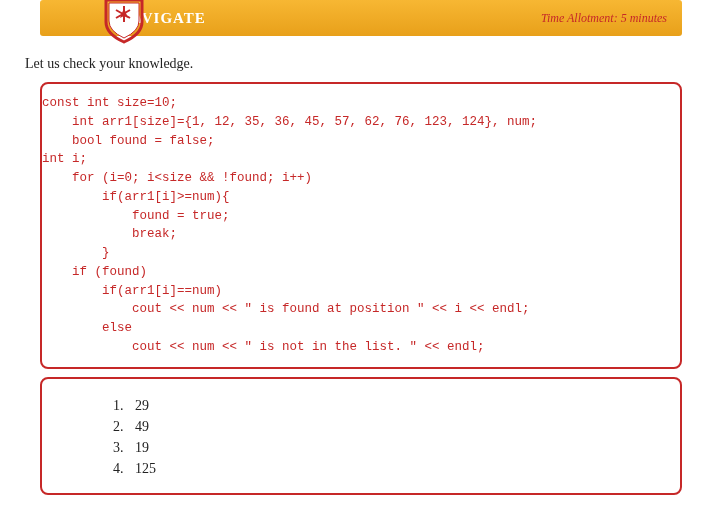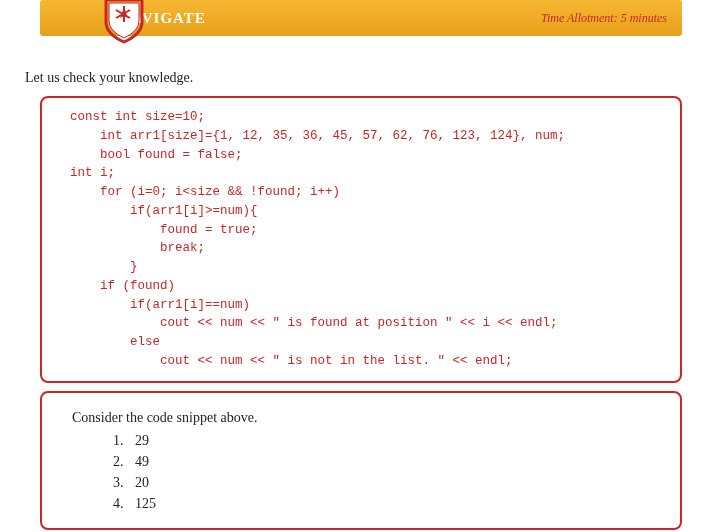--- a/index.html
+++ b/index.html
@@ -35,29 +35,29 @@
       text-align: right;
     }
     .shield {
       position: absolute;
       left: 62px;
       top: -4px;
       width: 44px;
       height: 48px;
     }
     .intro {
-      margin: 34px 25px 10px 25px;
+      margin: 20px 25px 10px 25px;
       font-size: 14px;
       color: #222;
     }
     .code-box, .question-box {
       margin: 8px 40px;
       border: 2px solid #c62828;
       border-radius: 8px;
-      padding: 10px 28px;
+      padding: 10px 0;
     }
     .code-box {
       font-family: "Courier New", Courier, monospace;
       font-size: 12.5px;
       line-height: 1.5;
       color: #c62828;
       white-space: pre;
     }
     .question-box {
       font-size: 14px;
@@ -99,21 +99,20 @@
             found = true;
             break;
         }
     if (found)
         if(arr1[i]==num)
             cout &lt;&lt; num &lt;&lt; " is found at position " &lt;&lt; i &lt;&lt; endl;
         else
             cout &lt;&lt; num &lt;&lt; " is not in the list. " &lt;&lt; endl;</div>
 
 <div class="question-box">
-  <div>Consider the code snippet above.</div>
   <ol>
     <li>29</li>
     <li>49</li>
-    <li>20</li>
+    <li>19</li>
     <li>125</li>
 
   </ol>
 </div>
 
 </body></html>

